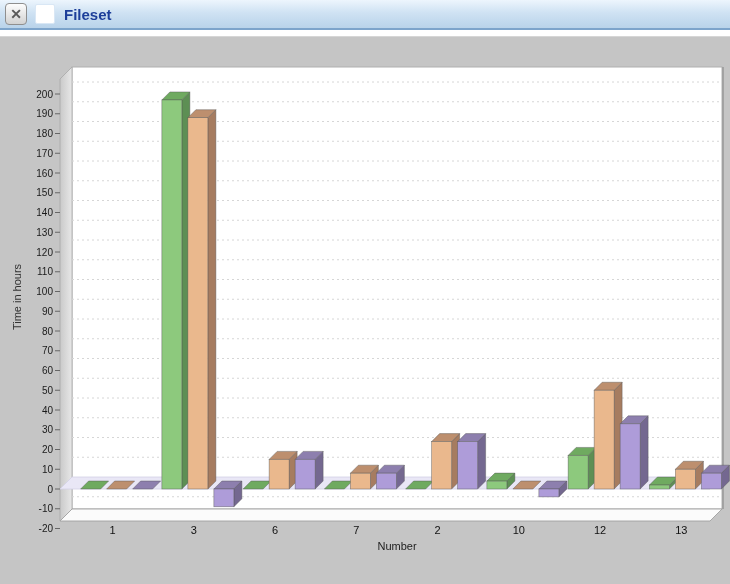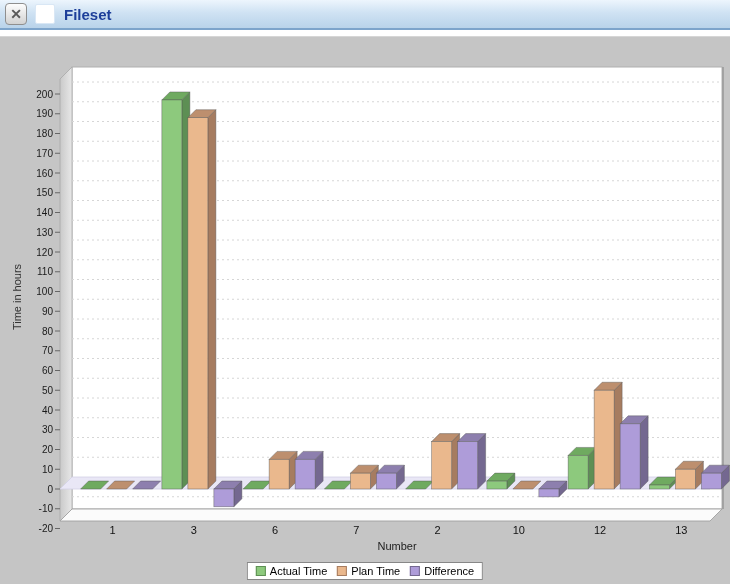--- a/index.html
+++ b/index.html
@@ -197,27 +197,13 @@
       <polygon points="695.375,408.25 703.375,400.25 703.375,420 695.375,428" fill="#a67c60" stroke="rgba(85,85,85,0.7)" stroke-width="0.6"></polygon>
       <polygon points="675.375,408.25 695.375,408.25 703.375,400.25 683.375,400.25" fill="#bd8f6e" stroke="rgba(85,85,85,0.7)" stroke-width="0.6"></polygon>
       <rect x="675.375" y="408.25" width="20" height="19.75" fill="#eab88d" stroke="rgba(85,85,85,0.7)" stroke-width="0.6"></rect>
       <polygon points="721.375,412.2 729.375,404.2 729.375,420 721.375,428" fill="#746890" stroke="rgba(85,85,85,0.7)" stroke-width="0.6"></polygon>
       <polygon points="701.375,412.2 721.375,412.2 729.375,404.2 709.375,404.2" fill="#8d7fae" stroke="rgba(85,85,85,0.7)" stroke-width="0.6"></polygon>
       <rect x="701.375" y="412.2" width="20" height="15.8" fill="#ae9cd9" stroke="rgba(85,85,85,0.7)" stroke-width="0.6"></rect>
       <text x="681.375" y="473" text-anchor="middle" font-size="11" fill="#111">13</text>
       <text x="397" y="489" text-anchor="middle" font-size="11" fill="#222">Number</text>
       <text x="21" y="236" text-anchor="middle" font-size="11" fill="#333" transform="rotate(-90 21 236)">Time in hours</text>
     </svg>
-  <div class="legend" id="legend">
-      <span class="item">
-        <span class="swatch" style="background: rgb(141, 201, 125); border-color: rgb(93, 143, 84);"></span>
-        <span>Actual Time</span>
-      </span>
-      <span class="item">
-        <span class="swatch" style="background: rgb(234, 184, 141); border-color: rgb(166, 124, 96);"></span>
-        <span>Plan Time</span>
-      </span>
-      <span class="item">
-        <span class="swatch" style="background: rgb(174, 156, 217); border-color: rgb(116, 104, 144);"></span>
-        <span>Difference</span>
-      </span>
-    </div>
 </div>
 
 </body></html>

